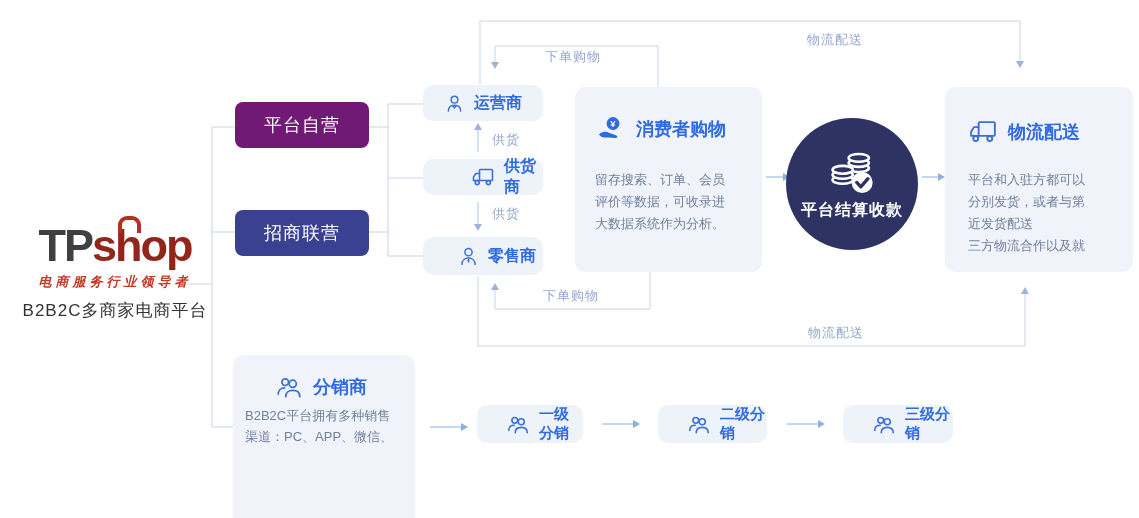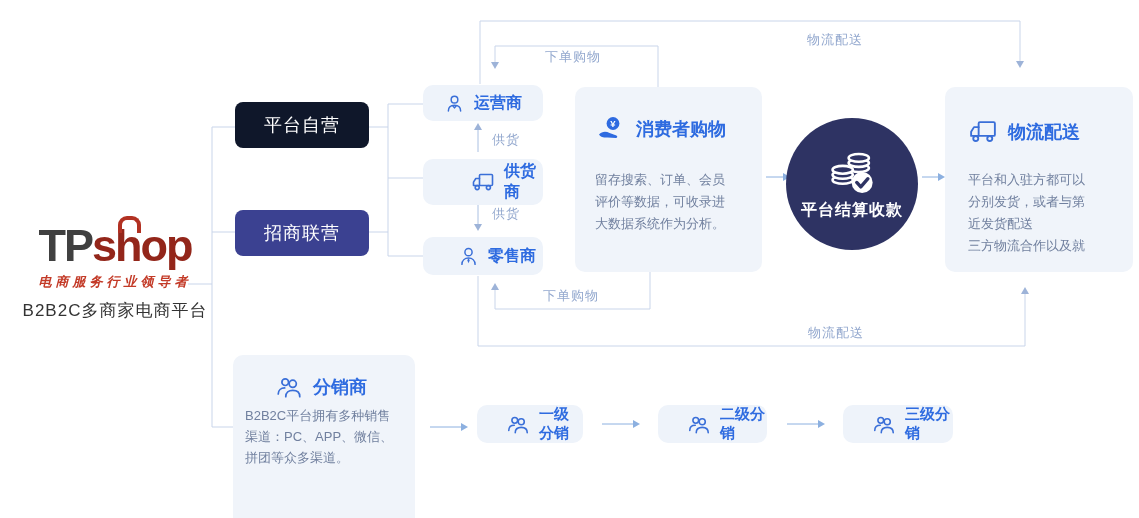--- a/index.html
+++ b/index.html
@@ -16,30 +16,30 @@
   .logo-dark { color:#93261a; }
   .h-wrap { position:relative; display:inline-block; }
   .h-wrap::before { content:''; position:absolute; top:-6px; left:3px; width:15px; height:13px;
       border:4px solid #b23122; border-bottom:none; border-radius:9px 9px 0 0; }
   .slogan { margin-top:3px; color:#c33a27; font-size:13px; font-weight:bold; font-style:italic; letter-spacing:4px; white-space:nowrap; }
   .subtitle { margin-top:8px; color:#333; font-size:17px; letter-spacing:1px; white-space:nowrap; }
 
   
   .mode-box { position:absolute; left:235px; width:134px; height:46px; border-radius:8px;
       color:#fff; font-size:18px; display:flex; align-items:center; justify-content:center; letter-spacing:1px; }
-  .mode-self { top:102px; background:#0f172a; }
+  .mode-self { top:102px; background:#701a75; }
   .mode-joint { top:210px; background:#3b4191; }
 
   
   .small-box { position:absolute; background:#eef3fa; border-radius:10px;
       display:flex; align-items:center; justify-content:center; gap:9px;
       color:#2e6be0; font-weight:bold; }
   .supplier { left:423px; width:120px; font-size:16px; }
   .sup-0 { top:85px;  height:36px; }
-  .sup-1 { top:159px; height:46px;padding-left:48px; }
+  .sup-1 { top:159px; height:36px;padding-left:48px; }
   .sup-2 { top:237px; height:38px;padding-left:28px; }
 
   
   .panel { position:absolute; background:#f0f4fa; border-radius:10px; }
   .panel-consumer  { left:575px; top:87px; width:187px; height:185px; }
   .panel-logistics { left:945px; top:87px; width:188px; height:185px; }
   .panel-dist      { left:233px; top:355px; width:182px; height:176px; }
   .panel-head { position:absolute; display:flex; align-items:center; gap:10px;
       color:#2e6be0; font-size:18px; font-weight:bold; white-space:nowrap; }
   .panel-desc { position:absolute; color:#71809f; font-size:13px; line-height:22px; white-space:nowrap; }
@@ -227,21 +227,20 @@
         <circle cx="9.5" cy="6.5" r="3.1"></circle>
         <path d="M3,17.5 C3,13.9 5.6,11.9 9,11.9"></path>
         <circle cx="16.5" cy="8" r="3.3"></circle>
         <path d="M10,20 C10,16.1 12.8,14.1 16.5,14.1 C20.2,14.1 23,16.1 23,20"></path>
       </svg>
       <span>分销商</span>
     </div>
     <div class="panel-desc">
       <div>B2B2C平台拥有多种销售</div>
       <div>渠道：PC、APP、微信、</div>
-      <div>拼团等众多渠道。</div>
     </div>
   </div>
 
   <div class="small-box level lvl-0">
     <svg class="icon" width="24" height="21" viewBox="0 0 26 22" stroke="#3a6fd8" stroke-width="1.7" fill="none" stroke-linecap="round" stroke-linejoin="round">
       <circle cx="9.5" cy="6.5" r="3.1"></circle>
         <path d="M3,17.5 C3,13.9 5.6,11.9 9,11.9"></path>
         <circle cx="16.5" cy="8" r="3.3"></circle>
         <path d="M10,20 C10,16.1 12.8,14.1 16.5,14.1 C20.2,14.1 23,16.1 23,20"></path>
     </svg>

